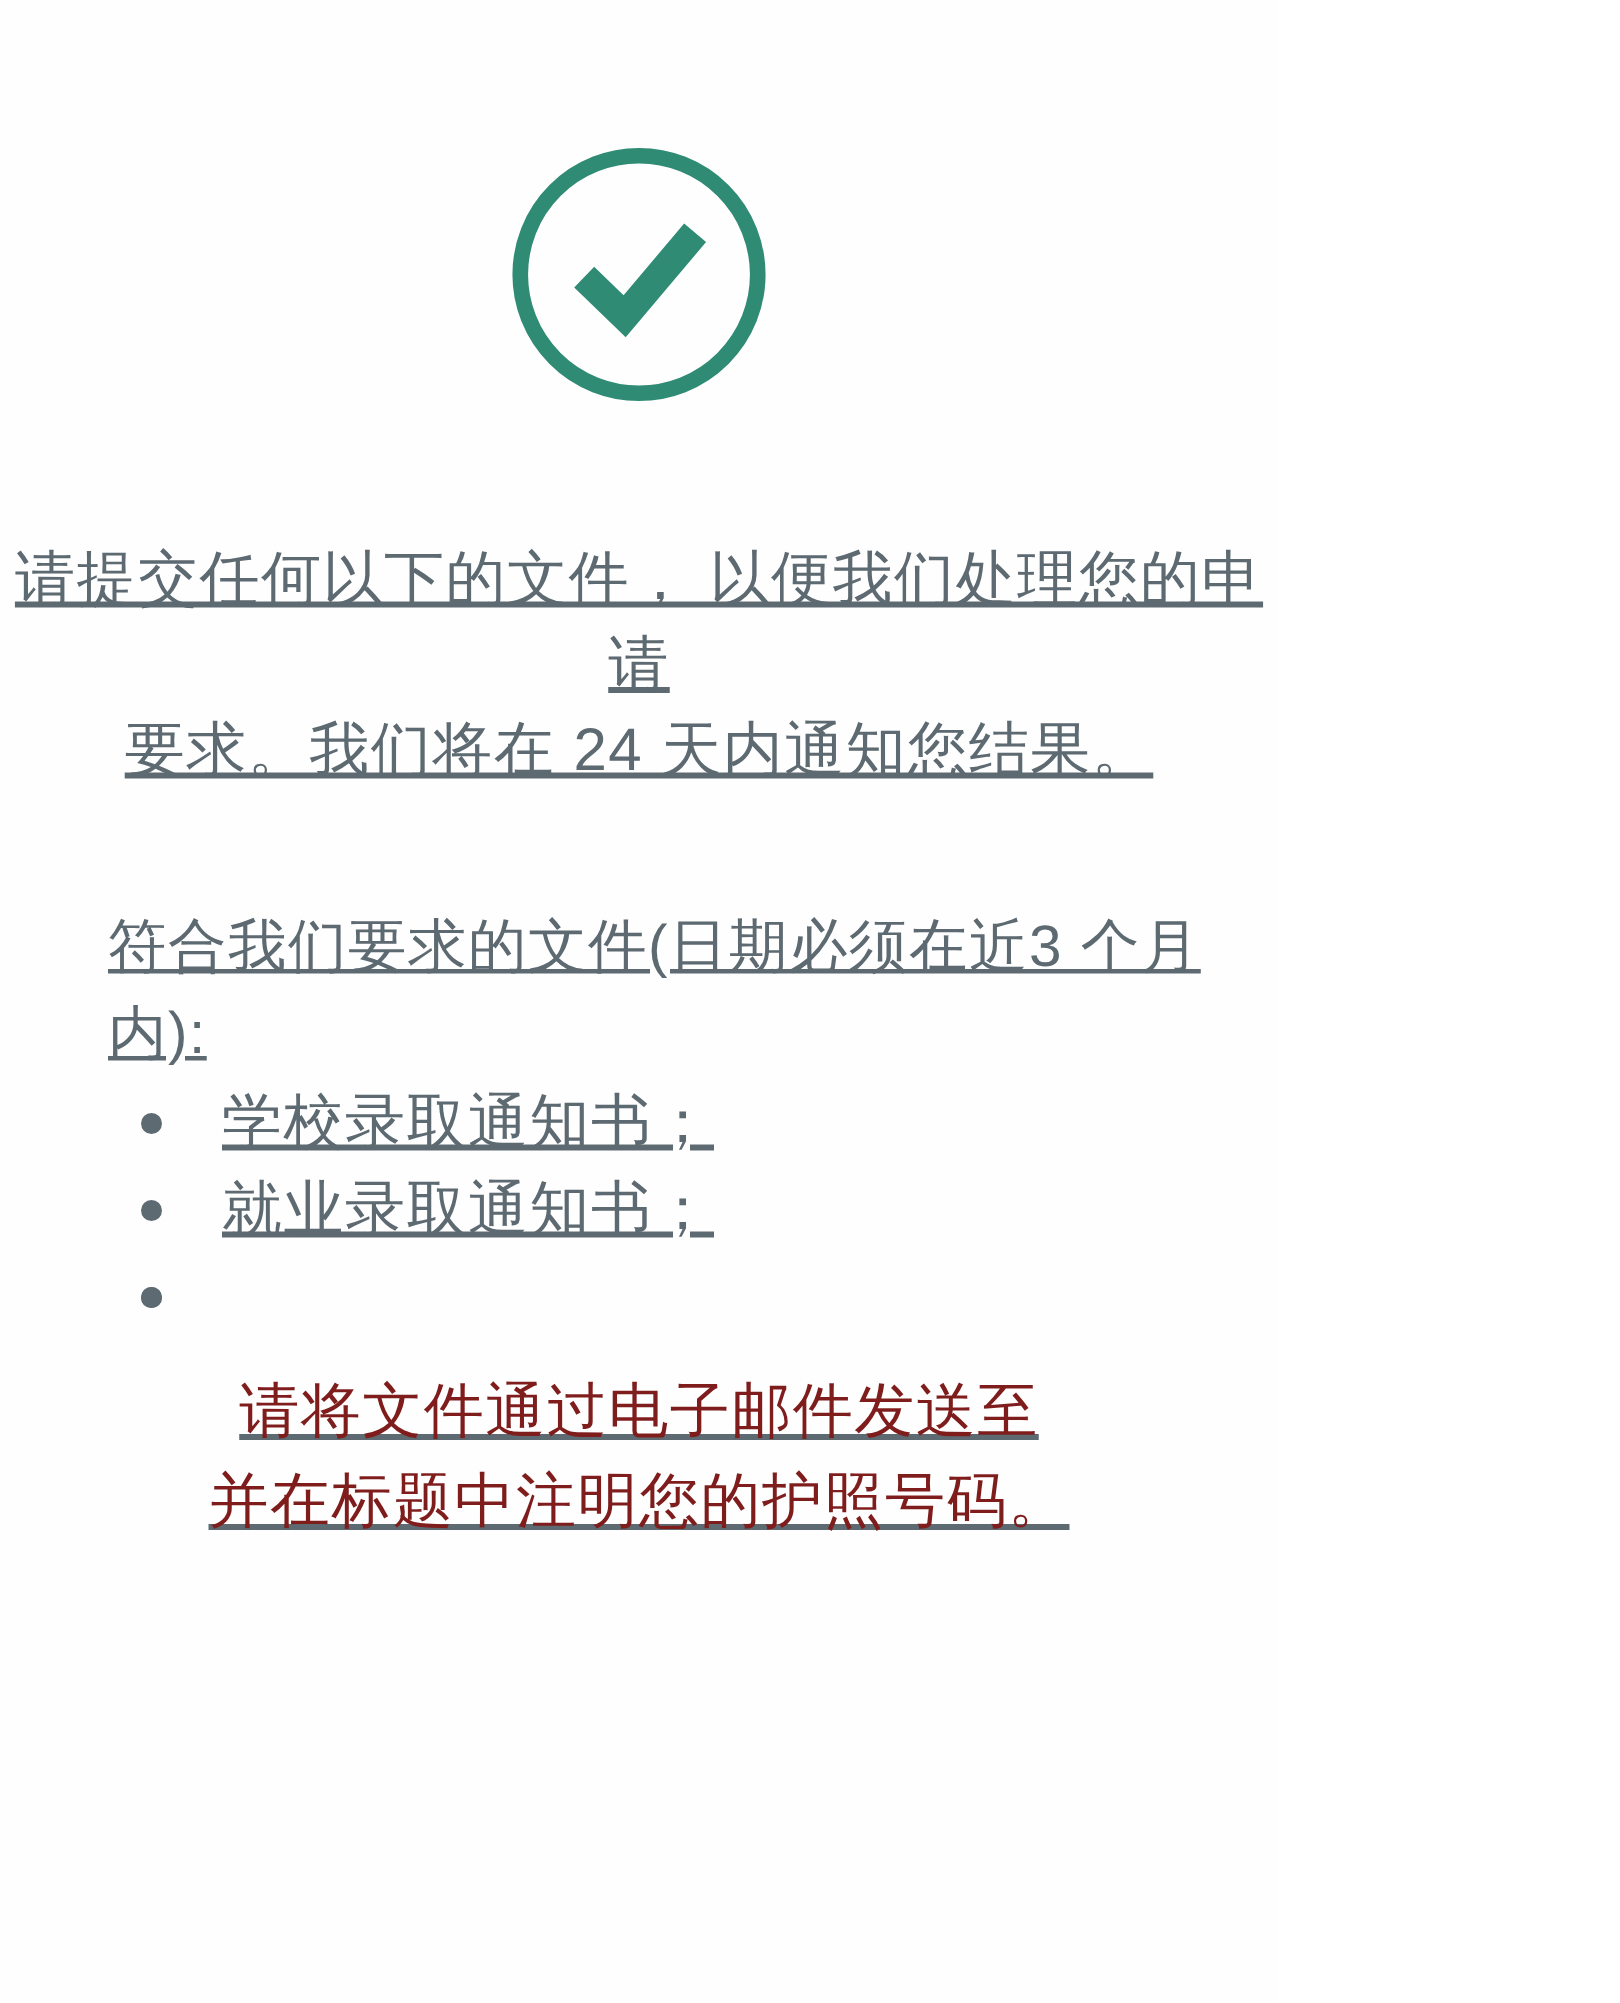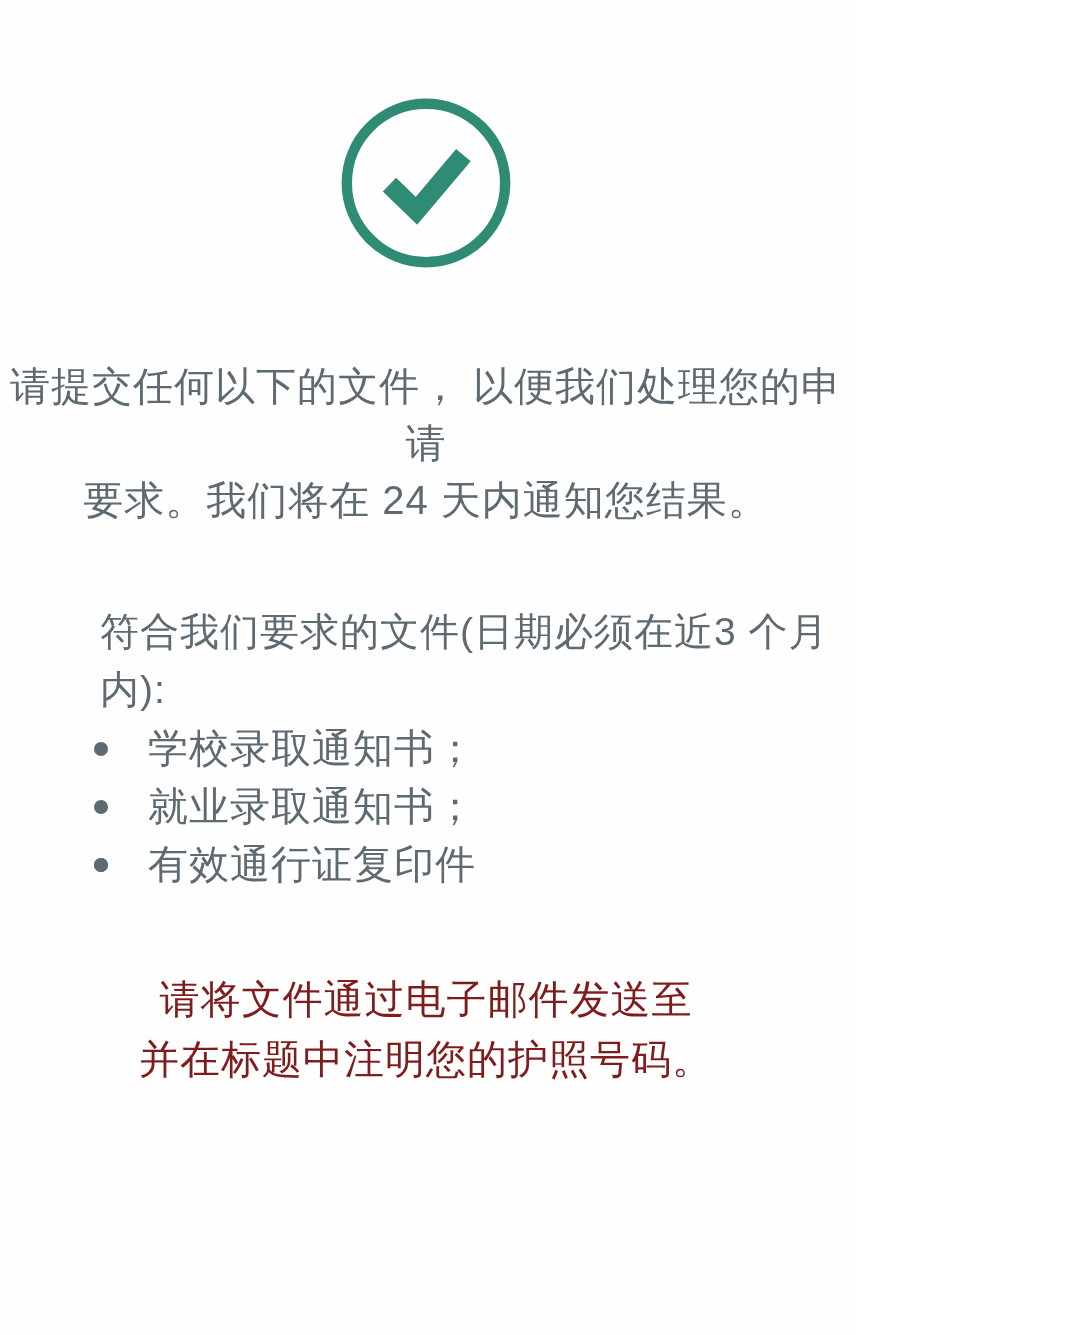--- a/index.html
+++ b/index.html
@@ -8,20 +8,21 @@
     background: #ffffff;
     font-family: "Liberation Sans", "DejaVu Sans", sans-serif;
   }
   .page {
     position: relative;
     width: 852px;
     height: 1335px;
     background: #fefefe;
     overflow: hidden;
     color: #5e6a72;
+    text-decoration: underline;
   }
 
   
   .check-wrap {
     display: flex;
     justify-content: center;
     padding-top: 96px;
   }
   .check-icon {
     width: 174px;
@@ -37,21 +38,21 @@
     line-height: 57px;
     letter-spacing: 1px;
     color: #5e6a72;
   }
 
   
   .requirements {
     margin-top: 74px;
   }
   .req-heading {
-    padding-left: 100px;
+    padding-left: 72px;
     font-size: 39px;
     line-height: 58px;
     letter-spacing: 1px;
     color: #5e6a72;
   }
   .req-list {
     list-style: none;
     margin-top: 0;
   }
   .req-list li {
@@ -121,21 +122,20 @@
       </li>
       <li>
         <span class="bullet-dot"></span>
         <span>就业录取通知书；</span>
       </li>
       <li>
         <span class="bullet-dot"></span>
       </li>
       <li>
         <span class="bullet-dot"></span>
-        <span>有效通行证复印件</span>
       </li>
     </ul>
   </div>
 
   <div class="contact">
     <div class="contact-instruction">请将文件通过电子邮件发送至</div>
     <div class="contact-note">并在标题中注明您的护照号码。</div>
   </div>
 
 </div>

